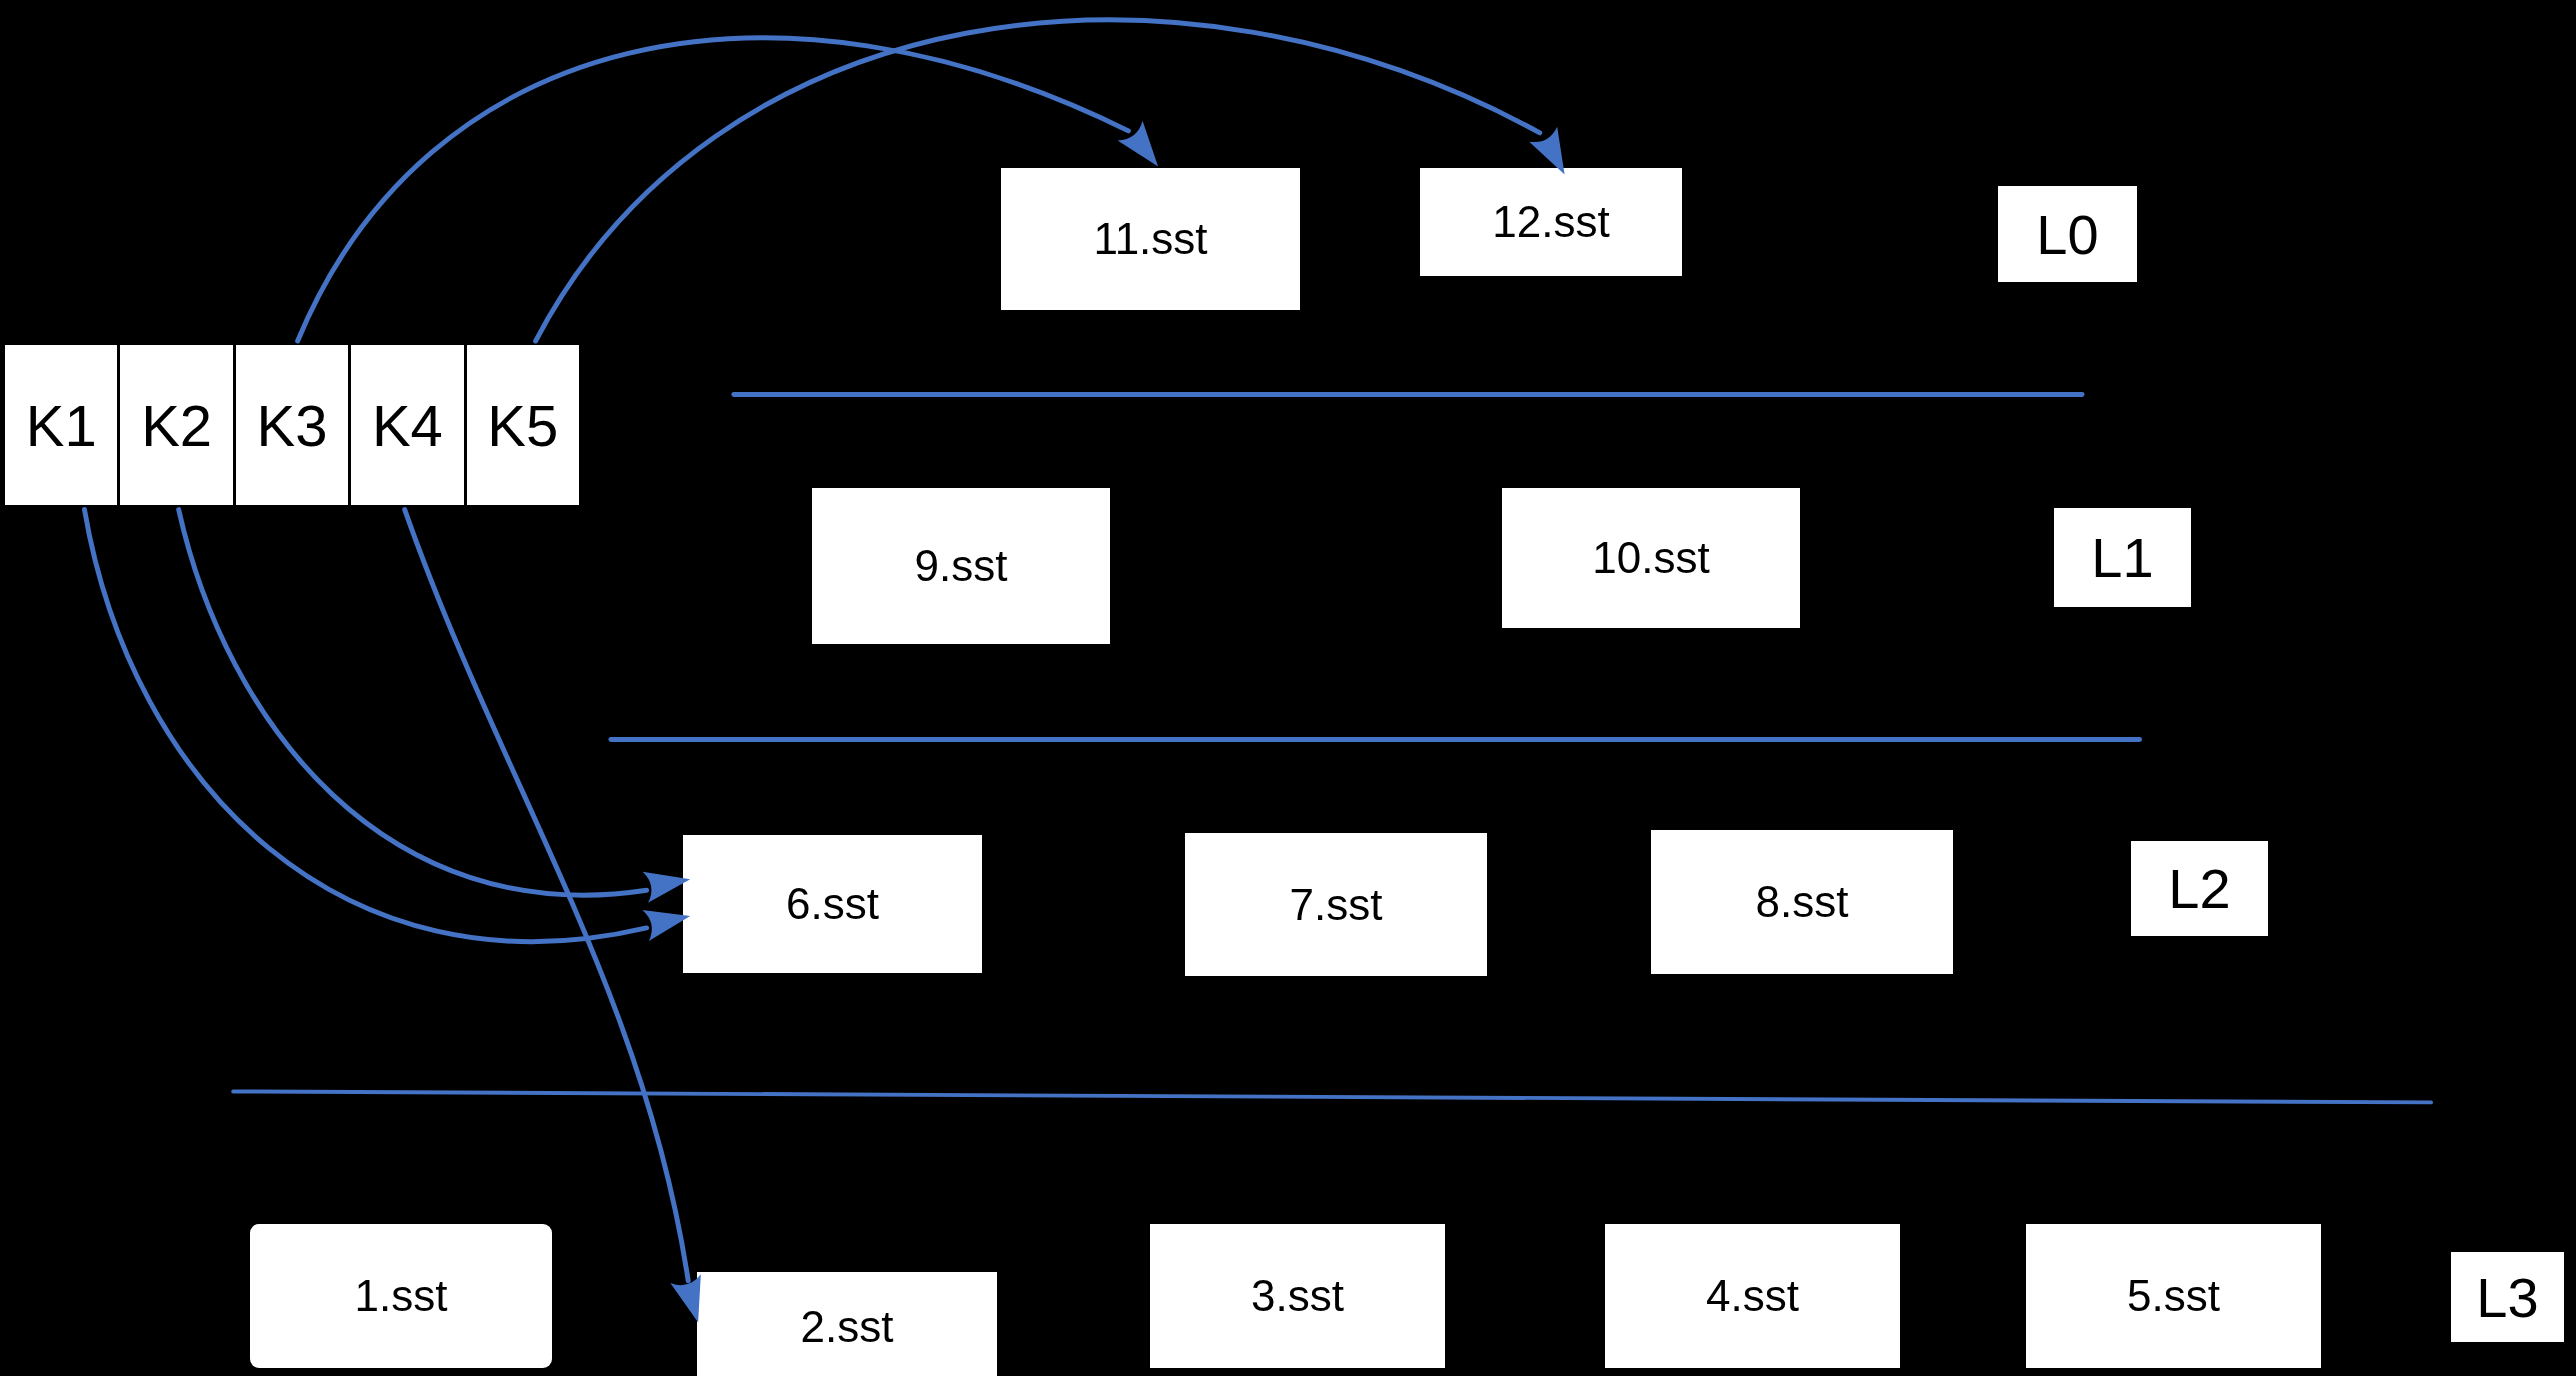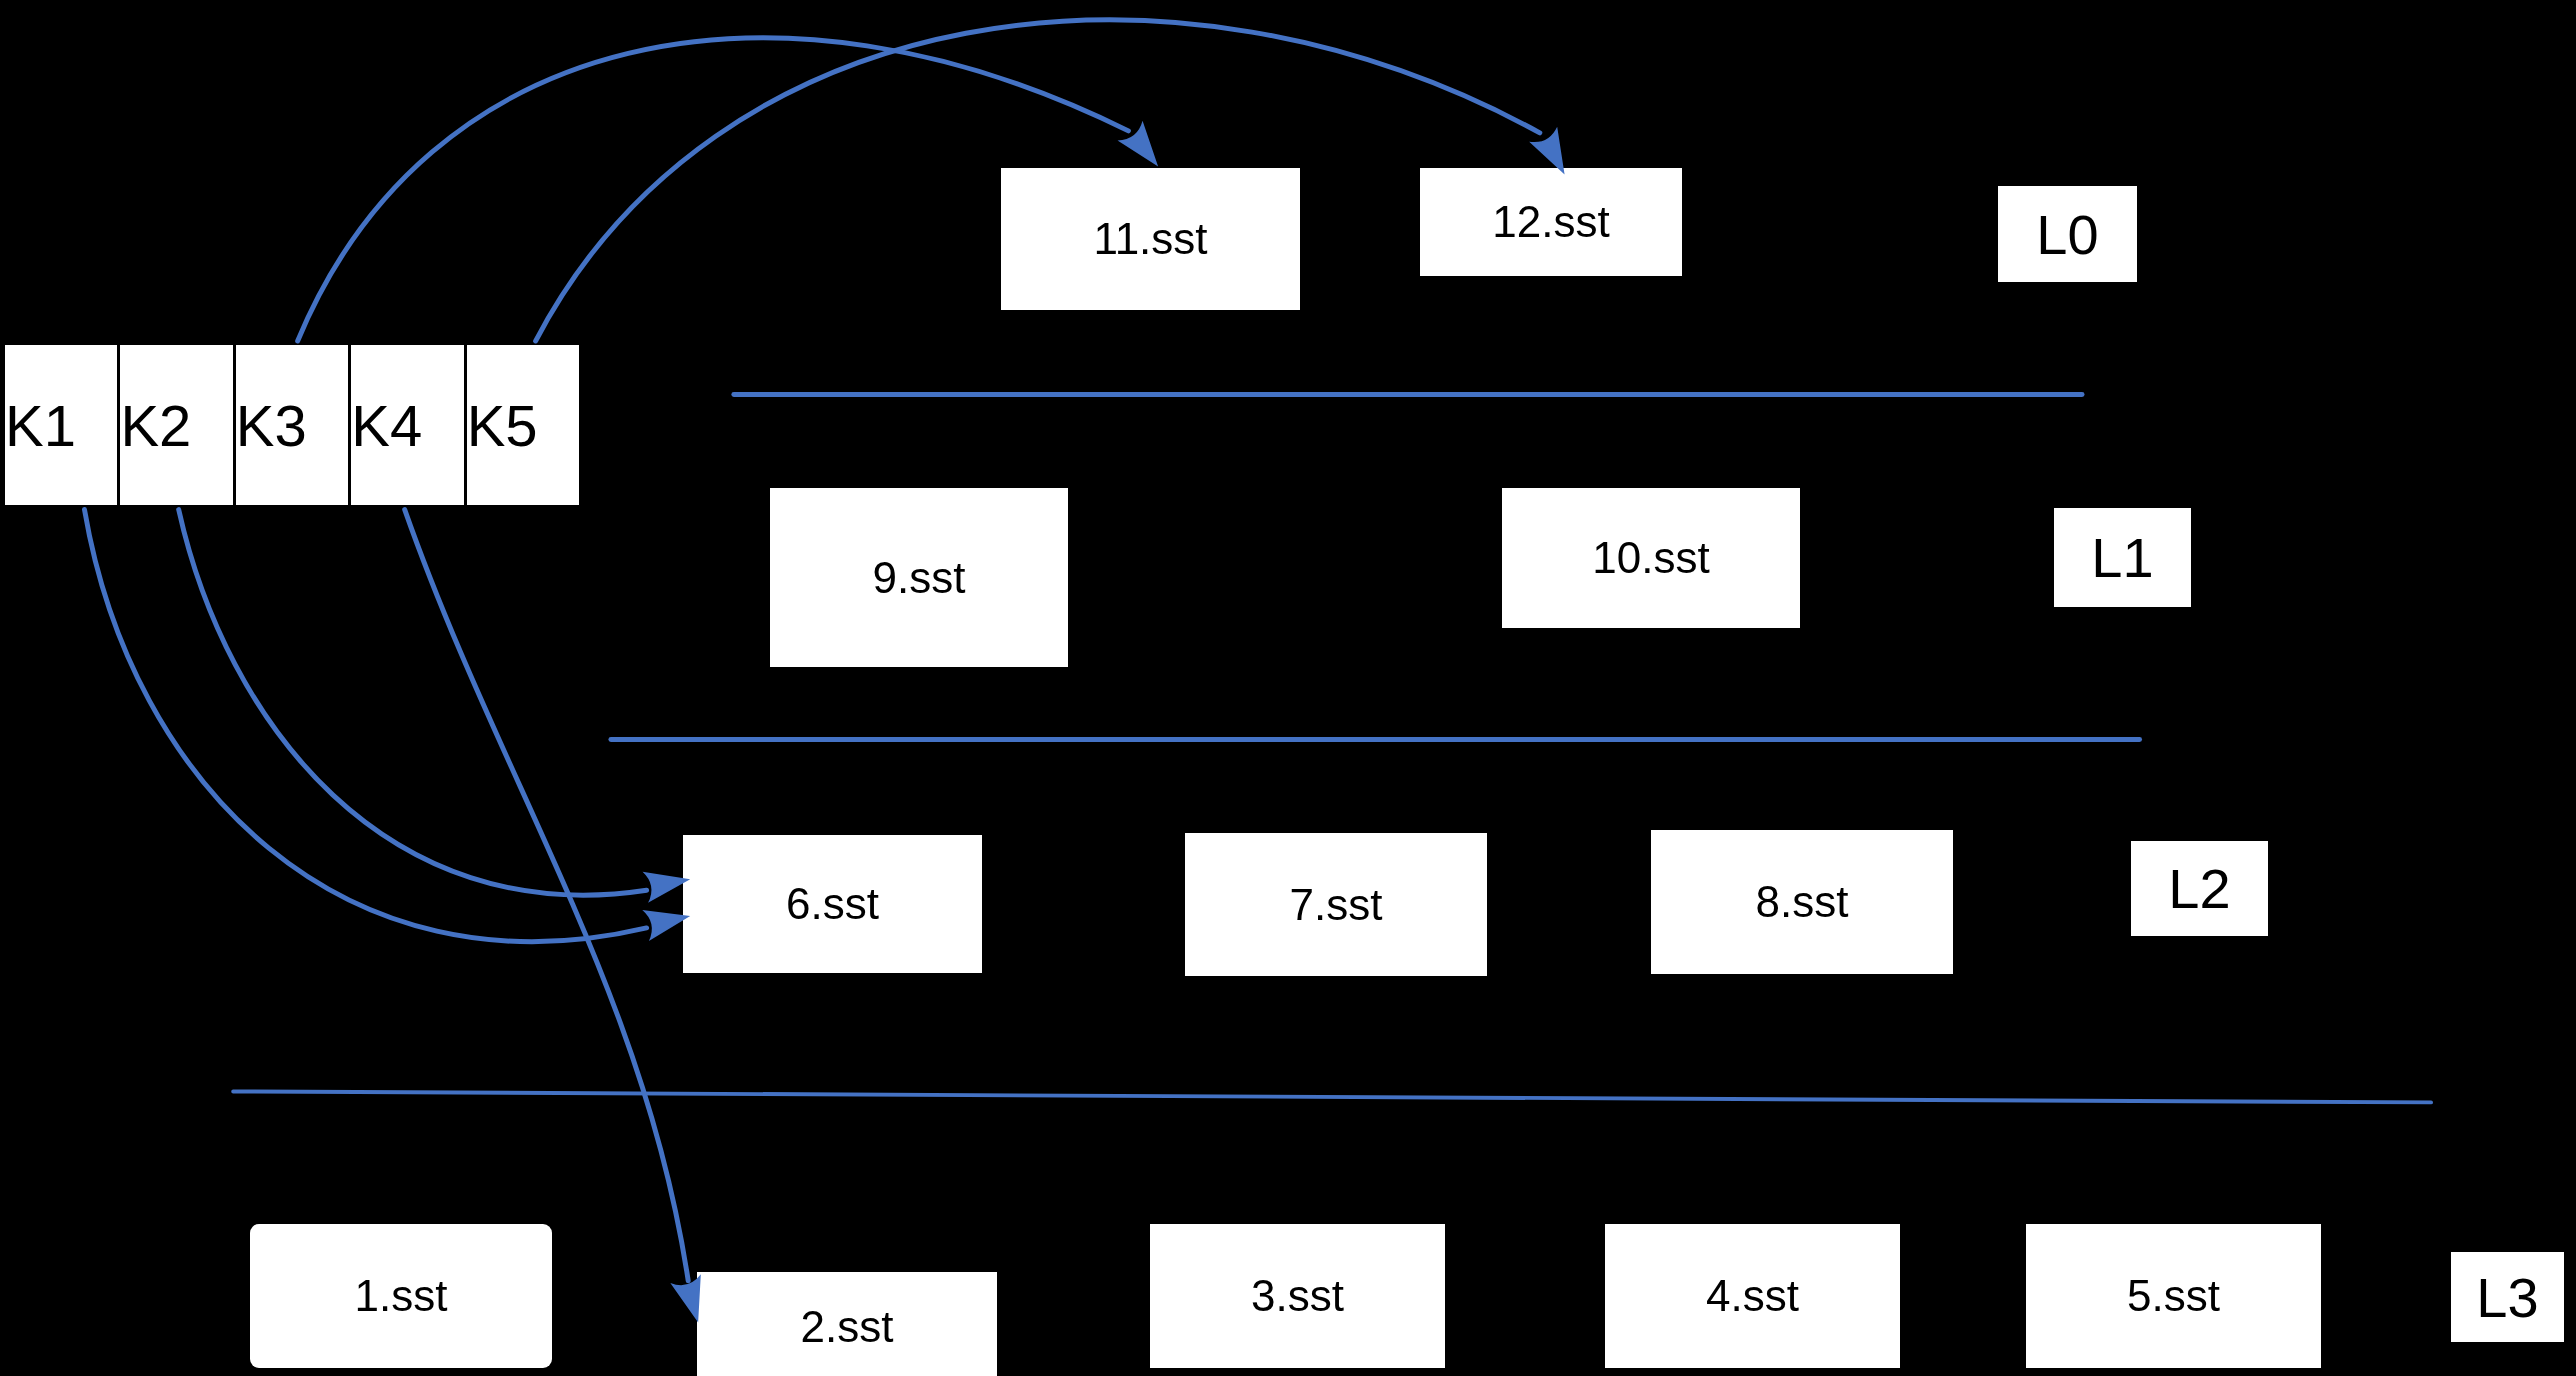--- a/index.html
+++ b/index.html
@@ -32,20 +32,21 @@
     width: 580px; height: 166px;
     display: flex;
     background: #ffffff;
     border: 3px solid #000000;
     box-sizing: border-box;
   }
   .key-cell {
     flex: 1 1 0;
     display: flex;
     align-items: center;
+    justify-content: center;
     font-size: 58px;
     color: #000000;
     background: #ffffff;
     border-right: 3px solid #000000;
   }
   .key-cell:last-child { border-right: none; }
   svg.overlay {
     position: absolute;
     left: 0; top: 0;
     width: 2576px; height: 1376px;
@@ -78,21 +79,21 @@
   <div class="box sst-box" style="left:1001px; top:168px; width:299px; height:142px;">
       <span>11.sst</span>
     </div>
   <div class="box sst-box" style="left:1420px; top:168px; width:262px; height:108px;">
       <span>12.sst</span>
     </div>
   <div class="box lvl-box" style="left:1998px; top:186px; width:139px; height:96px;">
       <span>L0</span>
     </div>
 
-  <div class="box sst-box" style="left:770px; top:488px; width:298px; height:179px;">
+  <div class="box sst-box" style="left:812px; top:488px; width:298px; height:156px;">
       <span>9.sst</span>
     </div>
   <div class="box sst-box" style="left:1502px; top:488px; width:298px; height:140px;">
       <span>10.sst</span>
     </div>
   <div class="box lvl-box" style="left:2054px; top:508px; width:137px; height:99px;">
       <span>L1</span>
     </div>
 
   <div class="box sst-box" style="left:683px; top:835px; width:299px; height:138px;">

